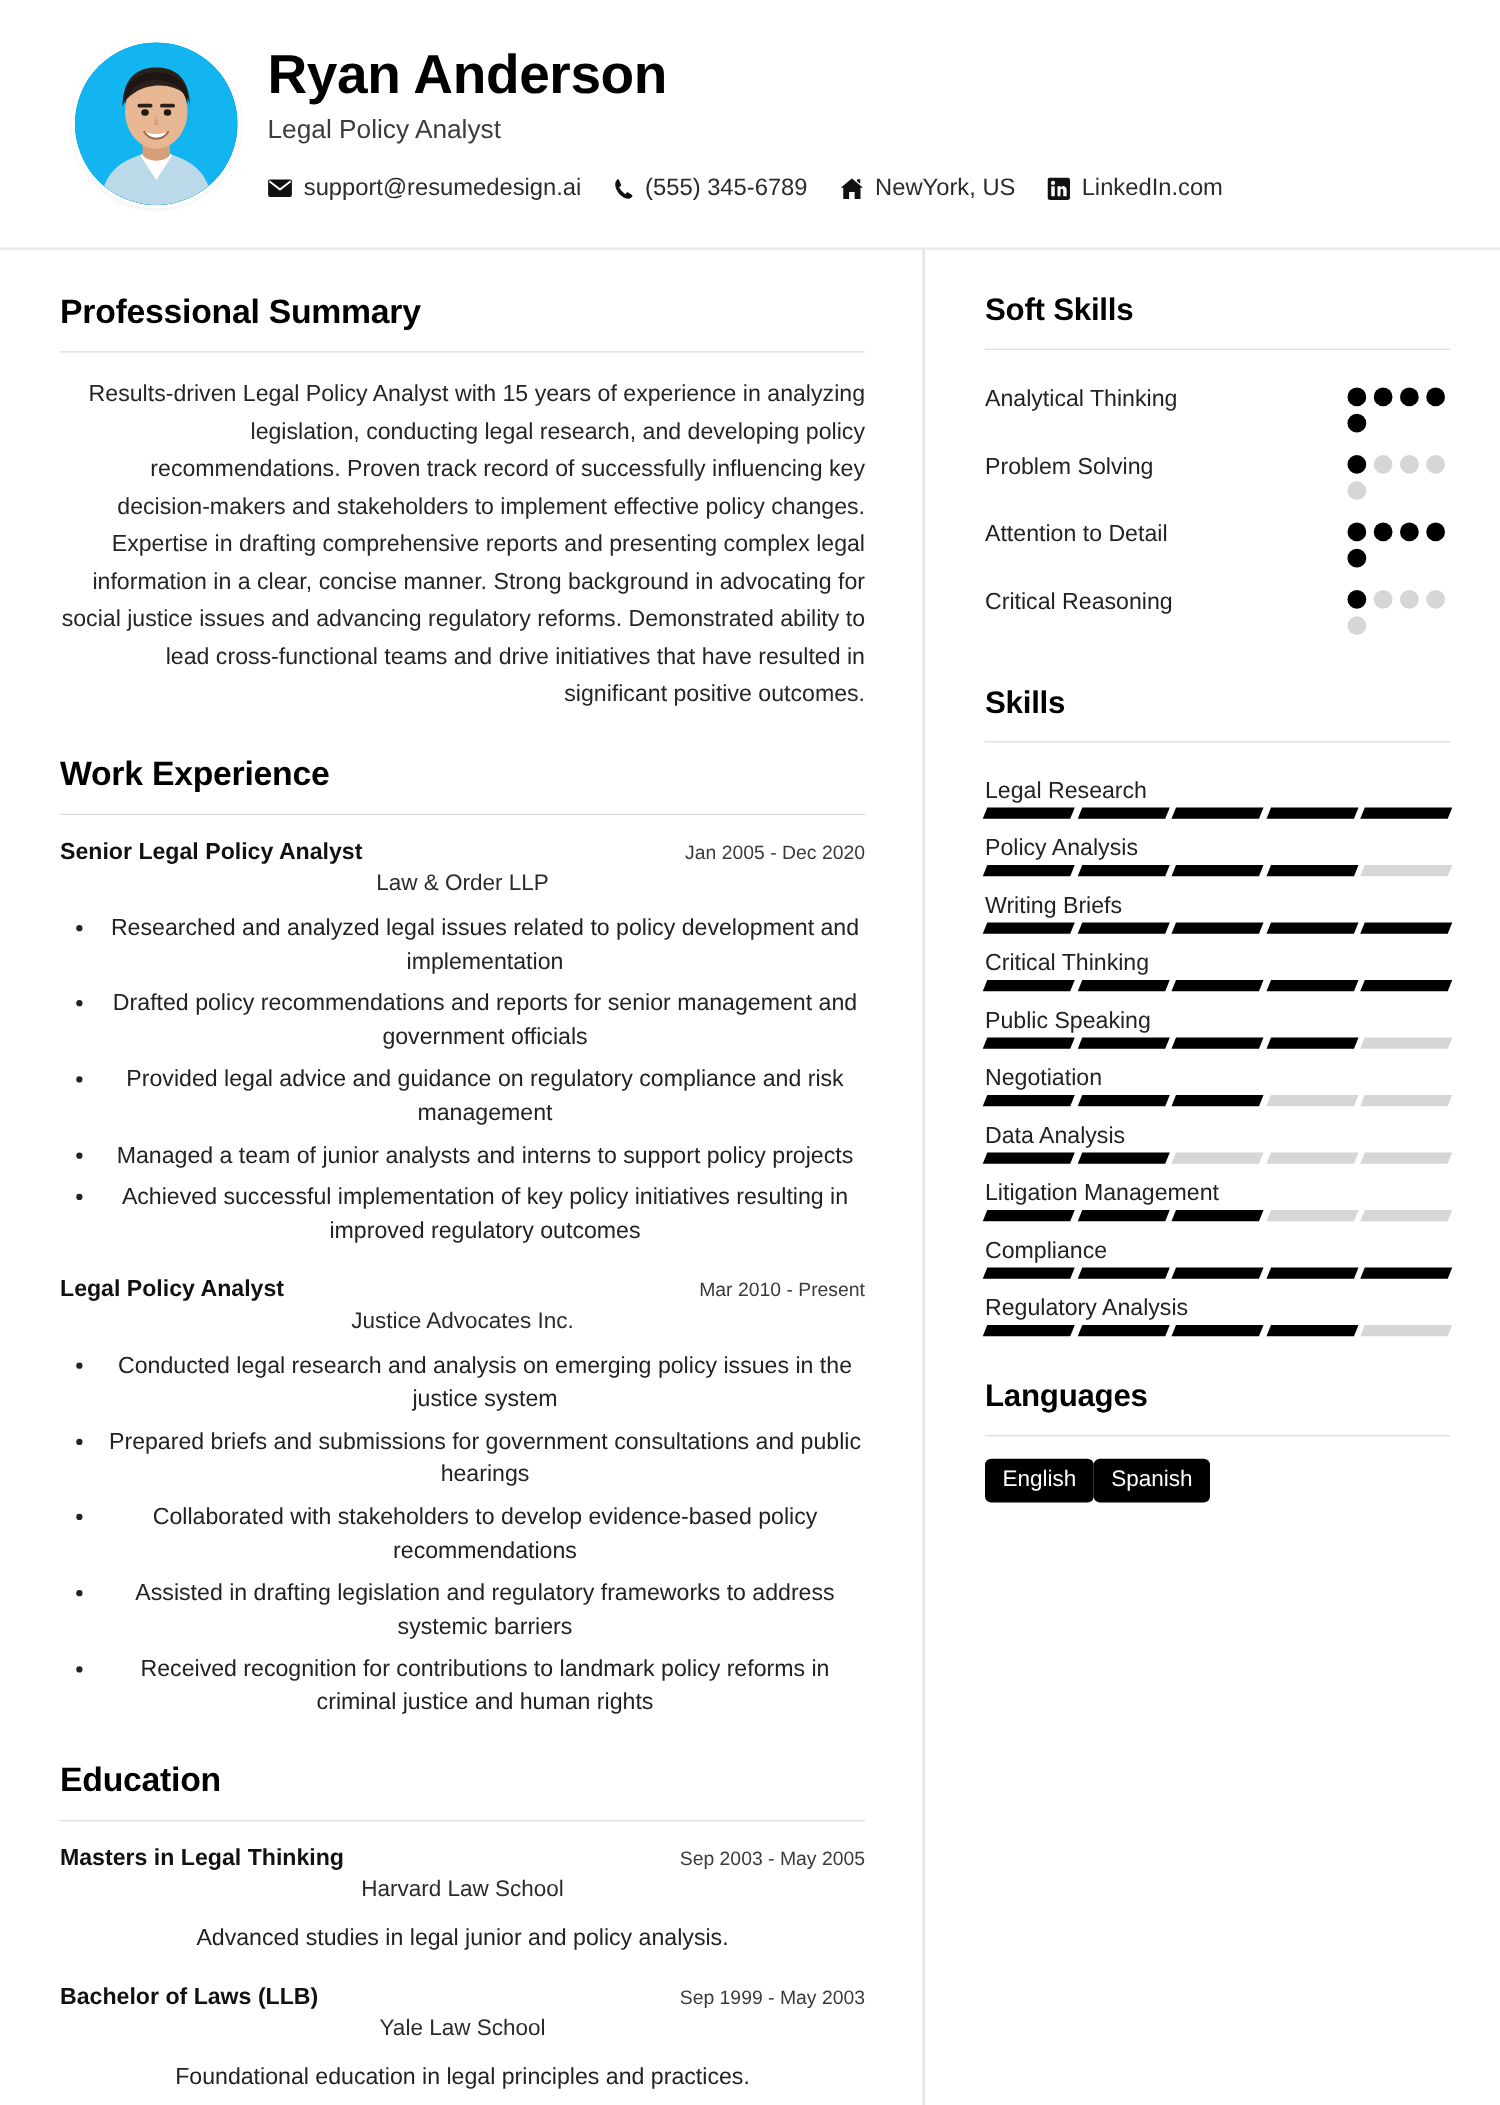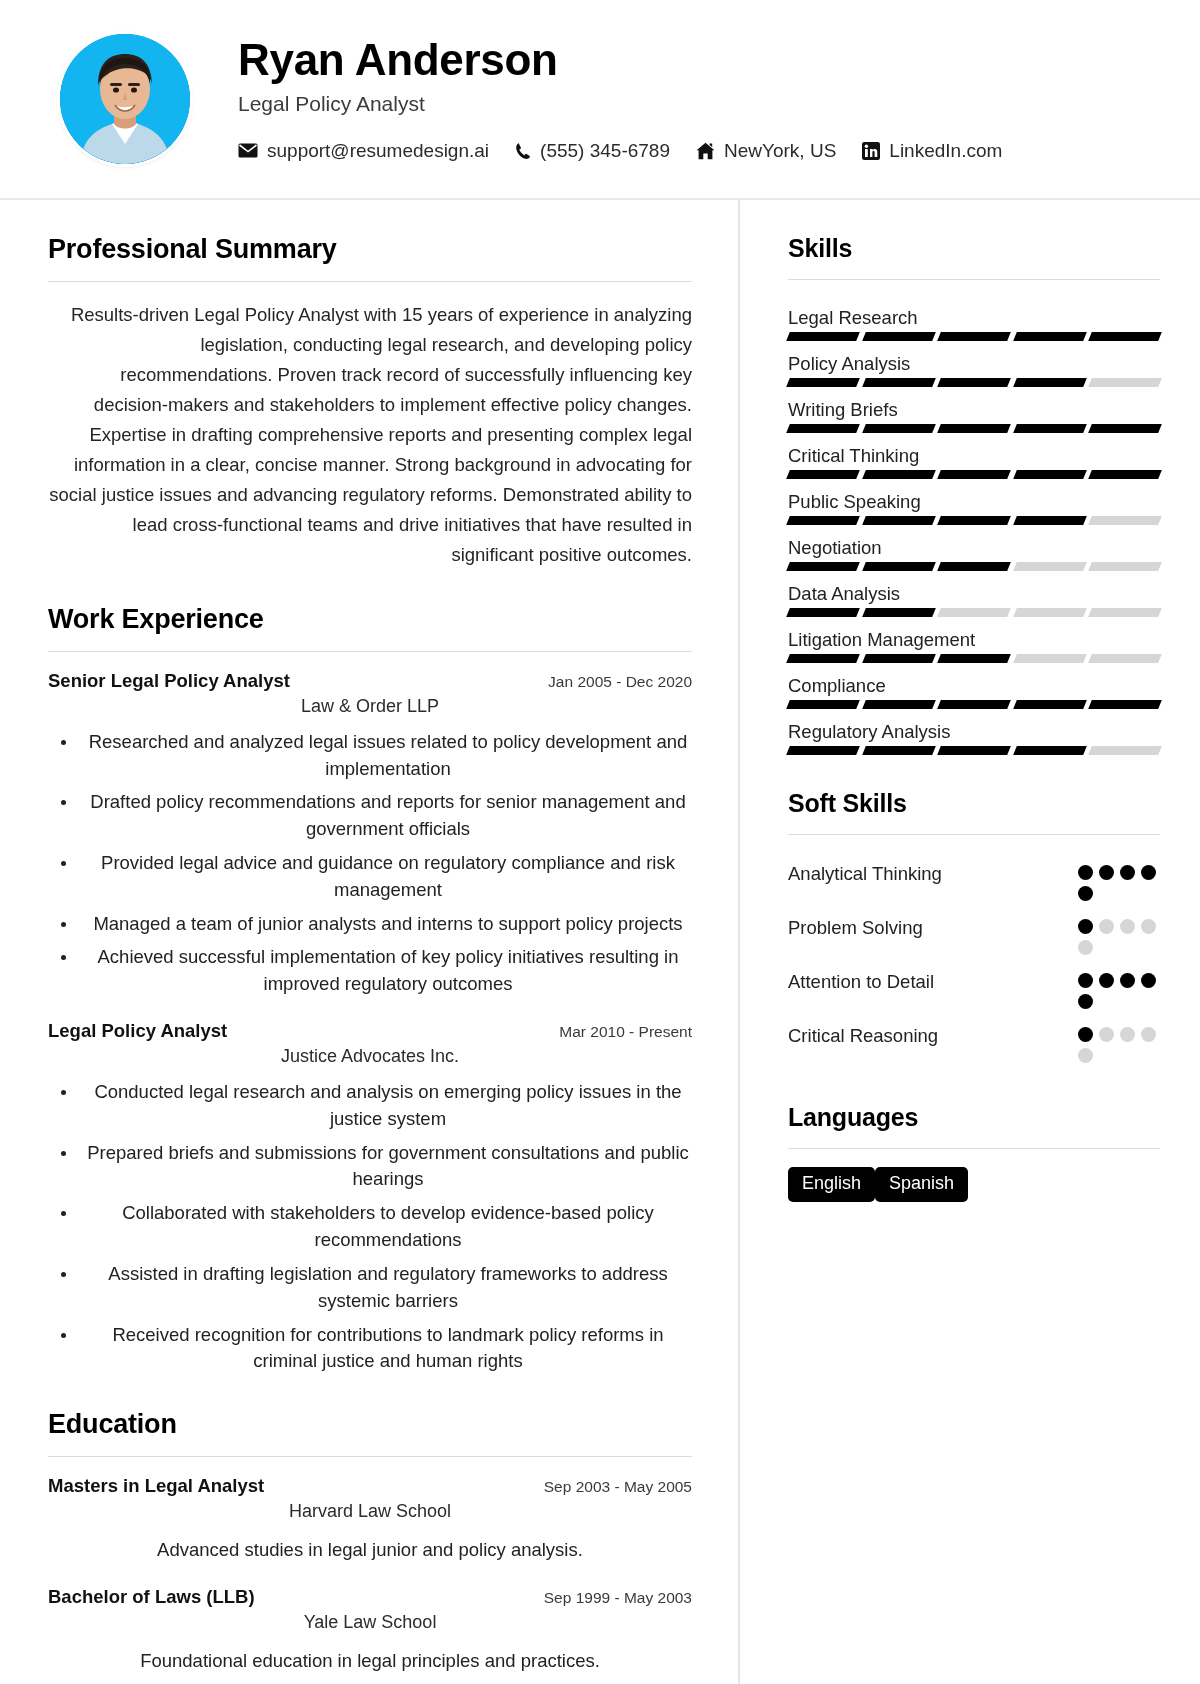--- a/index.html
+++ b/index.html
@@ -35,21 +35,21 @@
     position: relative;
     box-shadow: 0 0 0 3px #fff, 0 1px 5px rgba(0,0,0,.28);
     background: #0aa9ee;
   }
   .avatar-bg {
     position: absolute; inset: 0;
     background: linear-gradient(160deg,#13b5f0 0%, #0b9de0 60%, #0a86c6 100%);
   }
   .avatar-svg { position: absolute; inset: 0; width: 100%; height: 100%; }
   .head-text {
-    margin-left: 48px;
+    margin-left: 24px;
     flex: 1;
   }
   .name {
     font-size: 44px;
     font-weight: bold;
     letter-spacing: -0.3px;
     color: #000;
     line-height: 1.08;
   }
   .title {
@@ -368,147 +368,40 @@
           </ul>
         </div>
       </div>
 
       <div class="section">
         <div class="sec-title">Education</div>
         <div class="sec-rule"></div>
 
         <div class="entry">
           <div class="entry-head">
-            <div class="entry-role">Masters in Legal Analyst</div>
+            <div class="entry-role">Masters in Legal Thinking</div>
             <div class="entry-date">Sep 2003 - May 2005</div>
           </div>
           <div class="entry-org">Harvard Law School</div>
           <div class="entry-desc">Advanced studies in legal junior and policy analysis.</div>
         </div>
 
         <div class="entry">
           <div class="entry-head">
             <div class="entry-role">Bachelor of Laws (LLB)</div>
             <div class="entry-date">Sep 1999 - May 2003</div>
           </div>
           <div class="entry-org">Yale Law School</div>
           <div class="entry-desc">Foundational education in legal principles and practices.</div>
         </div>
       </div>
 
     </div>
 
     <div class="right">
-
-      <div class="section">
-        <div class="sec-title small">Skills</div>
-        <div class="sec-rule"></div>
-        <div id="skills-list">
-            <div class="skill-row">
-              <div class="skill-name">Legal Research</div>
-              <div class="skill-bar">
-                <div class="seg on"></div>
-                <div class="seg on"></div>
-                <div class="seg on"></div>
-                <div class="seg on"></div>
-                <div class="seg on"></div>
-              </div>
-            </div>
-            <div class="skill-row">
-              <div class="skill-name">Policy Analysis</div>
-              <div class="skill-bar">
-                <div class="seg on"></div>
-                <div class="seg on"></div>
-                <div class="seg on"></div>
-                <div class="seg on"></div>
-                <div class="seg off"></div>
-              </div>
-            </div>
-            <div class="skill-row">
-              <div class="skill-name">Writing Briefs</div>
-              <div class="skill-bar">
-                <div class="seg on"></div>
-                <div class="seg on"></div>
-                <div class="seg on"></div>
-                <div class="seg on"></div>
-                <div class="seg on"></div>
-              </div>
-            </div>
-            <div class="skill-row">
-              <div class="skill-name">Critical Thinking</div>
-              <div class="skill-bar">
-                <div class="seg on"></div>
-                <div class="seg on"></div>
-                <div class="seg on"></div>
-                <div class="seg on"></div>
-                <div class="seg on"></div>
-              </div>
-            </div>
-            <div class="skill-row">
-              <div class="skill-name">Public Speaking</div>
-              <div class="skill-bar">
-                <div class="seg on"></div>
-                <div class="seg on"></div>
-                <div class="seg on"></div>
-                <div class="seg on"></div>
-                <div class="seg off"></div>
-              </div>
-            </div>
-            <div class="skill-row">
-              <div class="skill-name">Negotiation</div>
-              <div class="skill-bar">
-                <div class="seg on"></div>
-                <div class="seg on"></div>
-                <div class="seg on"></div>
-                <div class="seg off"></div>
-                <div class="seg off"></div>
-              </div>
-            </div>
-            <div class="skill-row">
-              <div class="skill-name">Data Analysis</div>
-              <div class="skill-bar">
-                <div class="seg on"></div>
-                <div class="seg on"></div>
-                <div class="seg off"></div>
-                <div class="seg off"></div>
-                <div class="seg off"></div>
-              </div>
-            </div>
-            <div class="skill-row">
-              <div class="skill-name">Litigation Management</div>
-              <div class="skill-bar">
-                <div class="seg on"></div>
-                <div class="seg on"></div>
-                <div class="seg on"></div>
-                <div class="seg off"></div>
-                <div class="seg off"></div>
-              </div>
-            </div>
-            <div class="skill-row">
-              <div class="skill-name">Compliance</div>
-              <div class="skill-bar">
-                <div class="seg on"></div>
-                <div class="seg on"></div>
-                <div class="seg on"></div>
-                <div class="seg on"></div>
-                <div class="seg on"></div>
-              </div>
-            </div>
-            <div class="skill-row">
-              <div class="skill-name">Regulatory Analysis</div>
-              <div class="skill-bar">
-                <div class="seg on"></div>
-                <div class="seg on"></div>
-                <div class="seg on"></div>
-                <div class="seg on"></div>
-                <div class="seg off"></div>
-              </div>
-            </div>
-          </div>
-      </div>
 
       <div class="section">
         <div class="sec-title small">Soft Skills</div>
         <div class="sec-rule"></div>
         <div id="soft-list">
             <div class="soft-row">
               <div class="soft-name">Analytical Thinking</div>
               <div class="dots">
                 <span class="dot on"></span>
                 <span class="dot on"></span>
@@ -544,20 +437,127 @@
                 <span class="dot off"></span>
                 <span class="dot off"></span>
                 <span class="dot off"></span>
                 <span class="dot off"></span>
               </div>
             </div>
           </div>
       </div>
 
       <div class="section">
+        <div class="sec-title small">Skills</div>
+        <div class="sec-rule"></div>
+        <div id="skills-list">
+            <div class="skill-row">
+              <div class="skill-name">Legal Research</div>
+              <div class="skill-bar">
+                <div class="seg on"></div>
+                <div class="seg on"></div>
+                <div class="seg on"></div>
+                <div class="seg on"></div>
+                <div class="seg on"></div>
+              </div>
+            </div>
+            <div class="skill-row">
+              <div class="skill-name">Policy Analysis</div>
+              <div class="skill-bar">
+                <div class="seg on"></div>
+                <div class="seg on"></div>
+                <div class="seg on"></div>
+                <div class="seg on"></div>
+                <div class="seg off"></div>
+              </div>
+            </div>
+            <div class="skill-row">
+              <div class="skill-name">Writing Briefs</div>
+              <div class="skill-bar">
+                <div class="seg on"></div>
+                <div class="seg on"></div>
+                <div class="seg on"></div>
+                <div class="seg on"></div>
+                <div class="seg on"></div>
+              </div>
+            </div>
+            <div class="skill-row">
+              <div class="skill-name">Critical Thinking</div>
+              <div class="skill-bar">
+                <div class="seg on"></div>
+                <div class="seg on"></div>
+                <div class="seg on"></div>
+                <div class="seg on"></div>
+                <div class="seg on"></div>
+              </div>
+            </div>
+            <div class="skill-row">
+              <div class="skill-name">Public Speaking</div>
+              <div class="skill-bar">
+                <div class="seg on"></div>
+                <div class="seg on"></div>
+                <div class="seg on"></div>
+                <div class="seg on"></div>
+                <div class="seg off"></div>
+              </div>
+            </div>
+            <div class="skill-row">
+              <div class="skill-name">Negotiation</div>
+              <div class="skill-bar">
+                <div class="seg on"></div>
+                <div class="seg on"></div>
+                <div class="seg on"></div>
+                <div class="seg off"></div>
+                <div class="seg off"></div>
+              </div>
+            </div>
+            <div class="skill-row">
+              <div class="skill-name">Data Analysis</div>
+              <div class="skill-bar">
+                <div class="seg on"></div>
+                <div class="seg on"></div>
+                <div class="seg off"></div>
+                <div class="seg off"></div>
+                <div class="seg off"></div>
+              </div>
+            </div>
+            <div class="skill-row">
+              <div class="skill-name">Litigation Management</div>
+              <div class="skill-bar">
+                <div class="seg on"></div>
+                <div class="seg on"></div>
+                <div class="seg on"></div>
+                <div class="seg off"></div>
+                <div class="seg off"></div>
+              </div>
+            </div>
+            <div class="skill-row">
+              <div class="skill-name">Compliance</div>
+              <div class="skill-bar">
+                <div class="seg on"></div>
+                <div class="seg on"></div>
+                <div class="seg on"></div>
+                <div class="seg on"></div>
+                <div class="seg on"></div>
+              </div>
+            </div>
+            <div class="skill-row">
+              <div class="skill-name">Regulatory Analysis</div>
+              <div class="skill-bar">
+                <div class="seg on"></div>
+                <div class="seg on"></div>
+                <div class="seg on"></div>
+                <div class="seg on"></div>
+                <div class="seg off"></div>
+              </div>
+            </div>
+          </div>
+      </div>
+
+      <div class="section">
         <div class="sec-title small">Languages</div>
         <div class="sec-rule"></div>
         <div class="lang-wrap" id="lang-list">
             <span class="lang-chip">English</span>
             <span class="lang-chip">Spanish</span>
           </div>
       </div>
 
     </div>
   </div>

